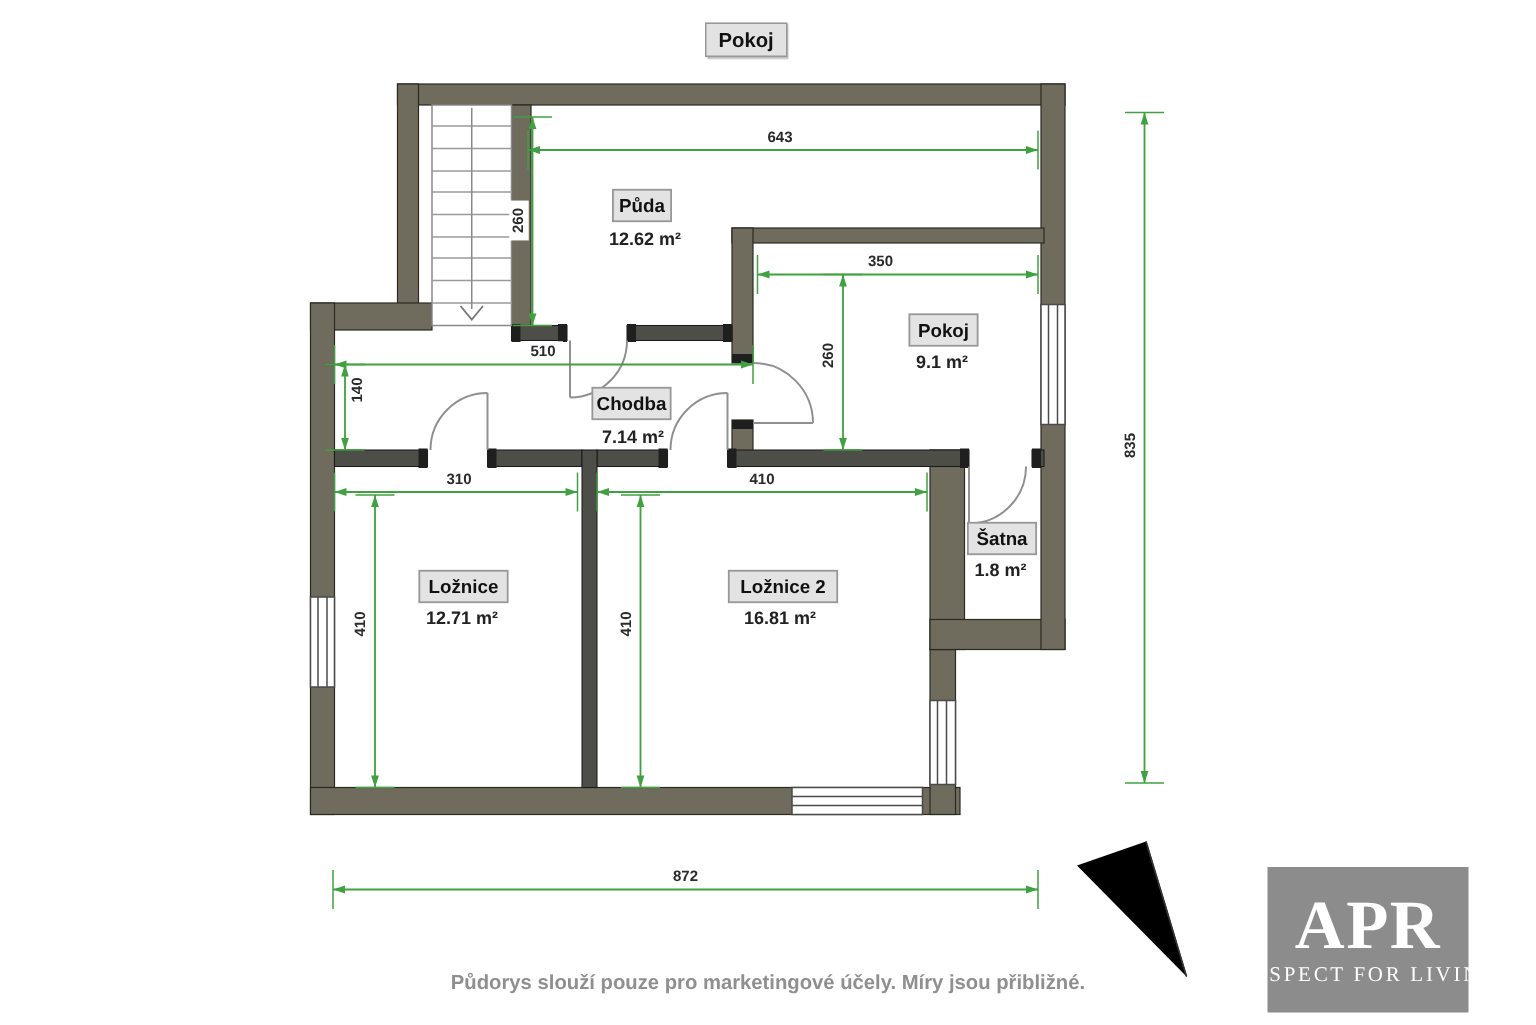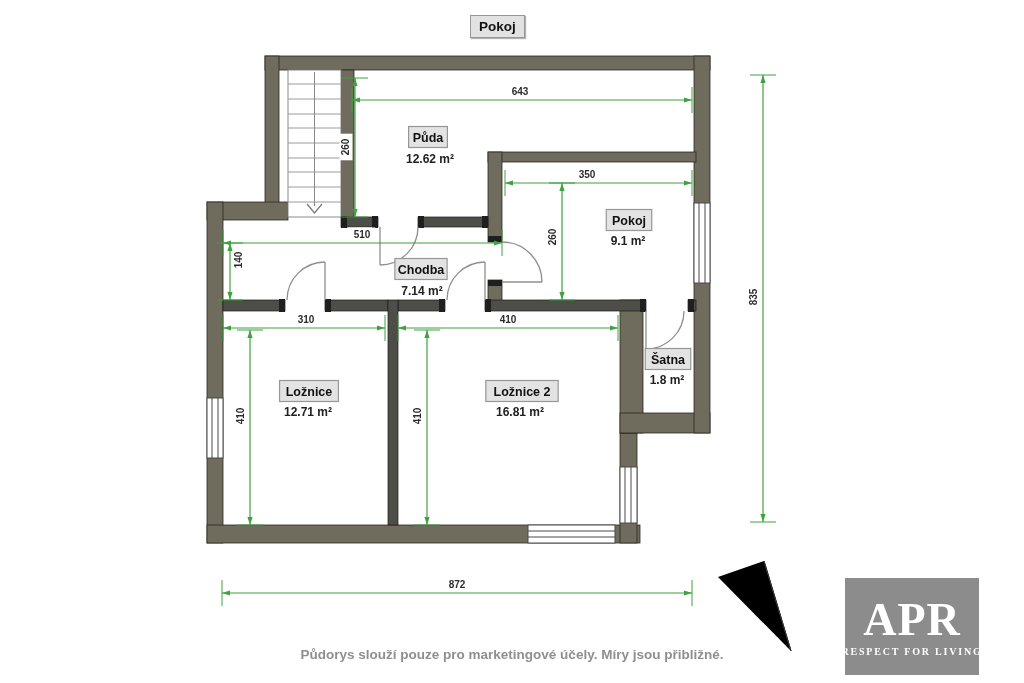--- a/index.html
+++ b/index.html
@@ -9,21 +9,21 @@
   .floor-title{position:absolute;left:470px;top:15px;background:#e2e2e2;
 
      border:1px solid #979797;box-shadow:1px 1px 1px rgba(0,0,0,.3);
      font-size:13.5px;font-weight:bold;color:#111;padding:3px 8px;}
   .disclaimer{position:absolute;left:0;top:647px;width:1024px;text-align:center;
      font-size:13.5px;font-weight:bold;color:#8f8f8f;}
   .logo{position:absolute;left:845px;top:578px;width:134px;height:97px;background:#8c8c8c;
      display:flex;flex-direction:column;align-items:center;justify-content:center;
      font-family:"Liberation Serif",serif;color:#fff;}
   .logo-apr{font-size:46px;font-weight:bold;line-height:1;letter-spacing:1px;}
-  .logo-tag{font-size:10px;font-weight:bold;letter-spacing:1.8px;margin-top:3px;white-space:nowrap;}
+  .logo-tag{font-size:14px;font-weight:normal;letter-spacing:1.8px;margin-top:3px;white-space:nowrap;}
 </style>
 </head>
 <body>
 
 <div id="canvas">
 
   <svg id="plan-svg" width="1024" height="683" viewBox="0 0 1024 683">
 
     <g fill="#6f6b5d" stroke="#2b2a20" stroke-width="0.8">
       <rect x="265" y="56" width="445" height="14"></rect>

